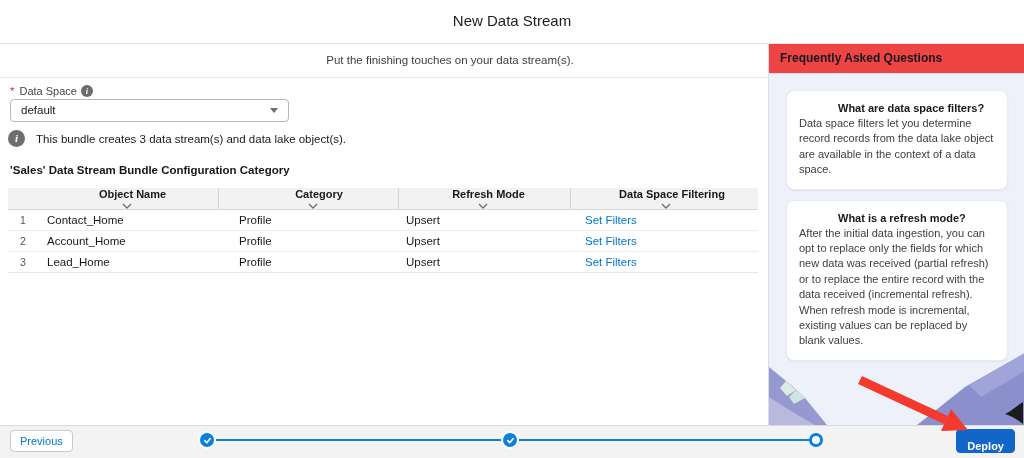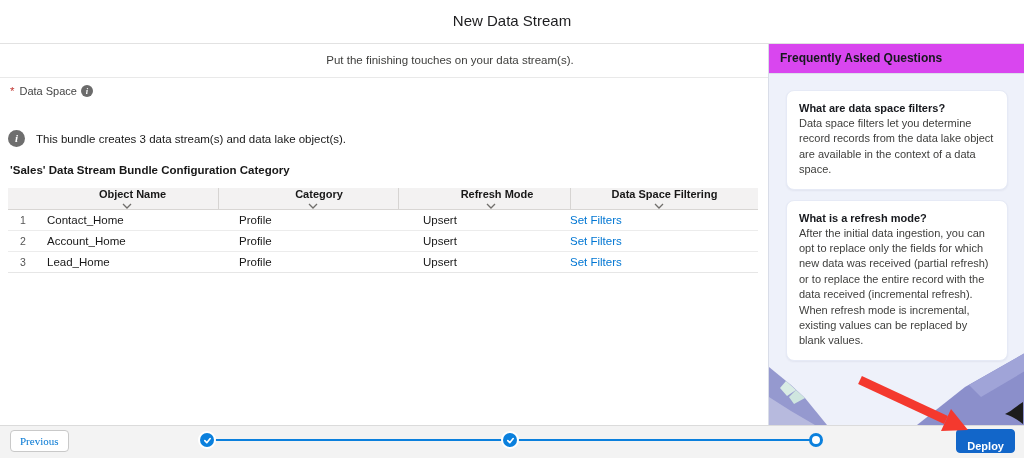--- a/index.html
+++ b/index.html
@@ -38,45 +38,45 @@
   
   .table{position:absolute;left:8px;top:144px;width:750px;border-bottom:1px solid #e6e6e6;}
   .trow{display:flex;align-items:stretch;}
   .thead{background:#f3f2f2;height:21px;border-bottom:1px solid #d8d6d4;}
   .trow.body{height:20px;border-bottom:1px solid #ececec;background:#fff;}
   .trow.body:last-child{border-bottom:none;}
   .cell{display:flex;align-items:center;overflow:hidden;white-space:nowrap;}
   .c-num{width:30px;justify-content:center;color:#555;font-size:10.5px;flex:0 0 30px;}
   .c-a{width:180px;flex:0 0 180px;padding-left:9px;box-sizing:border-box;}
   .c-b{width:180px;flex:0 0 180px;padding-left:21px;box-sizing:border-box;}
-  .c-c{width:172px;flex:0 0 172px;padding-left:25px;box-sizing:border-box;}
-  .c-d{flex:1;box-sizing:border-box;}
+  .c-c{width:172px;flex:0 0 172px;padding-left:8px;box-sizing:border-box;}
+  .c-d{flex:1;padding-left:15px;box-sizing:border-box;}
   .thead .cell{font-weight:bold;font-size:11px;color:#181818;justify-content:space-between;cursor:pointer;flex-direction:column;}
   .thead .c-b,.thead .c-c,.thead .c-d{border-left:1px solid #d6d4d2;}
   .thead .chev{margin-right:12px;flex:0 0 auto;display:flex;align-items:center;}
   .link{color:#0176d3;text-decoration:none;cursor:pointer;}
   
   .faq{position:absolute;left:768px;top:44px;width:256px;bottom:33px;
     background:#eef1fa;border-left:1px solid #d9dde8;box-sizing:border-box;overflow:hidden;}
   .faq-header{height:29px;line-height:29px;padding-left:11px;font-weight:bold;font-size:12px;
-    color:#16181d;background:#d946ef;border-bottom:1px solid #dadfeb;}
+    color:#16181d;background:#ef4444;border-bottom:1px solid #dadfeb;}
   .faq-cards{position:relative;z-index:2;padding:16px 16px 0 17px;display:flex;flex-direction:column;gap:10px;}
   .faq-card{background:#fff;border:1px solid #e6eaf6;border-radius:8px;
     box-shadow:0 1px 2px rgba(30,40,90,.06);padding:11px 12px;}
-  .faq-q{font-weight:bold;font-size:11px;margin-bottom:2px;color:#16181d;}
+  .faq-q{font-weight:bold;font-size:11px;margin-bottom:2px;color:#16181d;margin-left:39px;}
   .faq-a{font-size:11px;line-height:1.4;color:#3e3e3c;}
   .balloon{position:absolute;left:121px;top:212px;z-index:1;}
   .mountains{position:absolute;left:0;bottom:0;width:256px;height:72px;z-index:0;}
   .bird{position:absolute;right:1px;top:358px;z-index:1;}
   
   .footer{position:absolute;left:0;bottom:0;width:1024px;height:33px;
     background:#f3f3f3;border-top:1px solid #dbdbdb;box-sizing:border-box;z-index:3;}
   .btn-neutral{position:absolute;left:10px;top:4px;height:22px;padding:0 9px;
     background:#fff;border:1px solid #c9c9c9;border-radius:4px;color:#0176d3;
-    font-family:Liberation Serif, serif;font-size:11px;cursor:pointer;}
+    font-family:Liberation Sans, sans-serif;font-size:11px;cursor:pointer;}
   .progress-track{position:absolute;left:207px;top:13px;width:609px;height:2px;background:#0b80dd;}
   .step{position:absolute;top:7px;width:14px;height:14px;border-radius:50%;box-sizing:border-box;cursor:pointer;}
   .step.done{background:#0b80dd;box-shadow:0 0 0 2px #fff;display:flex;align-items:center;justify-content:center;}
   .step.current{background:#fff;border:3px solid #0b80dd;}
   .step1{left:200px;} .step2{left:503px;} .step3{left:809px;}
   .btn-brand{position:absolute;right:9px;top:3px;height:24px;min-width:47px;padding:10px 10px;
     background:#1266c9;border:1px solid #1266c9;border-radius:4px;color:#fff;
     font-family:"Liberation Sans",sans-serif;font-size:11px;font-weight:bold;cursor:pointer;}
   .arrow-annotation{position:absolute;left:850px;top:372px;z-index:5;pointer-events:none;}
 </style>
@@ -90,20 +90,24 @@
 <div class="main">
   <div class="subtitle-row">Put the finishing touches on your data stream(s).</div>
   <div class="subtitle-border"></div>
 
   <div class="field-label">
     <span class="req">*</span>
     <span class="lbl">Data Space</span>
     <span class="mini-info">i</span>
   </div>
 
+  <div class="combobox">
+    <span class="value">default</span>
+    <span class="caret"></span>
+  </div>
 
   <div class="bundle-info">
     <span class="big-info">i</span>
     <span class="txt">This bundle creates 3 data stream(s) and data lake object(s).</span>
   </div>
 
   <div class="section-heading">'Sales' Data Stream Bundle Configuration Category</div>
 
   <div class="table">
     <div class="trow thead">

